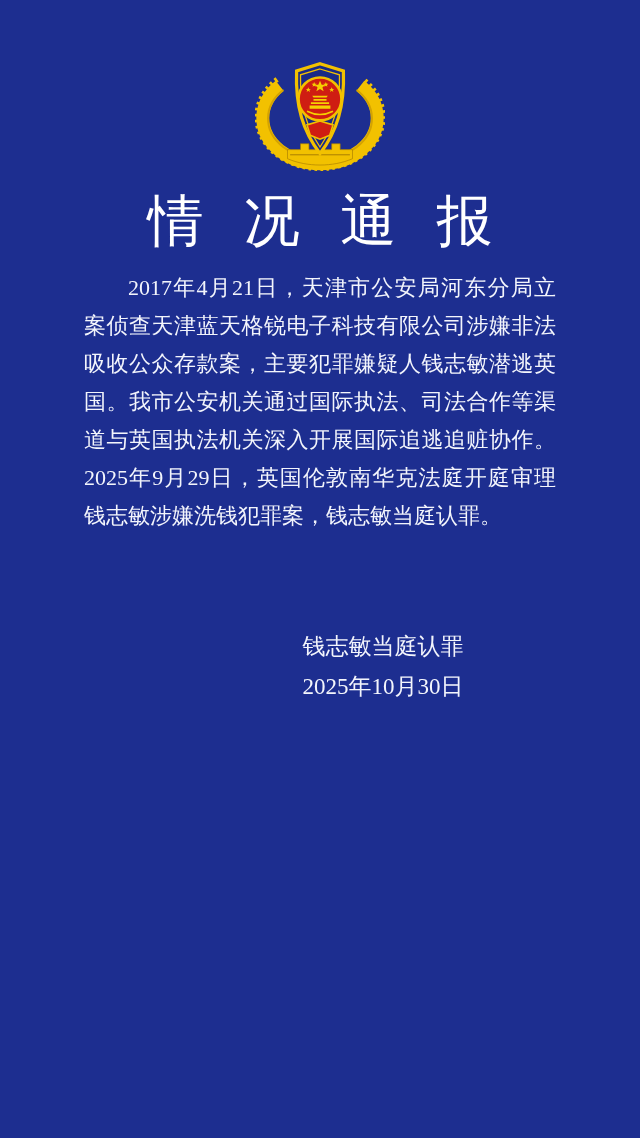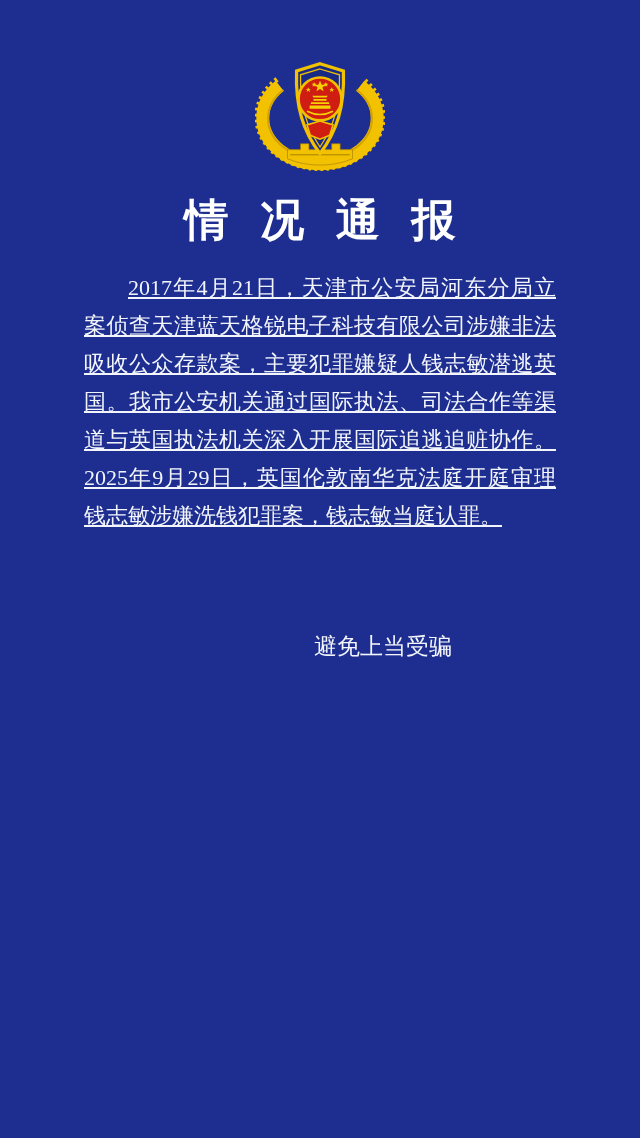--- a/index.html
+++ b/index.html
@@ -12,40 +12,39 @@
     color:#f3f5fc;
   }
   .badge-wrap{
     width:100%;
     padding-top:56px;
     display:flex;justify-content:center;
   }
   .badge-wrap svg{display:block;}
   .notice-title{
     margin:22px 0 0 0;
-    font-size:44px;
-    font-weight:bold;
+    font-size:56px;
+    font-weight:normal;
     text-align:center;
     letter-spacing:0.72em;
     text-indent:0.72em;
     color:#ffffff;
     line-height:52px;
   }
   .notice-body{
     width:472px;
     margin:22px auto 0 auto;
     font-size:22px;
     line-height:38px;
     text-align:justify;
     text-justify:inter-ideograph;
   }
   .notice-body p{
     margin:0;
     text-indent:2em;
-    text-decoration:underline;
   }
   .signature{
     margin-top:92px;
     padding-left:126px;
     text-align:center;
     font-size:23px;
     line-height:40px;
   }
   .signature .sig-line{margin:0;}
 </style>
@@ -86,16 +85,17 @@
     </svg>
   </div>
 
   <h1 class="notice-title">情况通报</h1>
 
   <div class="notice-body">
     <p>2017年4月21日，天津市公安局河东分局立案侦查天津蓝天格锐电子科技有限公司涉嫌非法吸收公众存款案，主要犯罪嫌疑人钱志敏潜逃英国。我市公安机关通过国际执法、司法合作等渠道与英国执法机关深入开展国际追逃追赃协作。2025年9月29日，英国伦敦南华克法庭开庭审理钱志敏涉嫌洗钱犯罪案，钱志敏当庭认罪。</p>
   </div>
 
   <div class="signature">
-    <p class="sig-line">避免上当受骗</p>
+    <p class="sig-line">钱志敏当庭认罪</p>
+    <p class="sig-line">2025年10月30日</p>
   </div>
 
 </div>
 
 </body></html>

